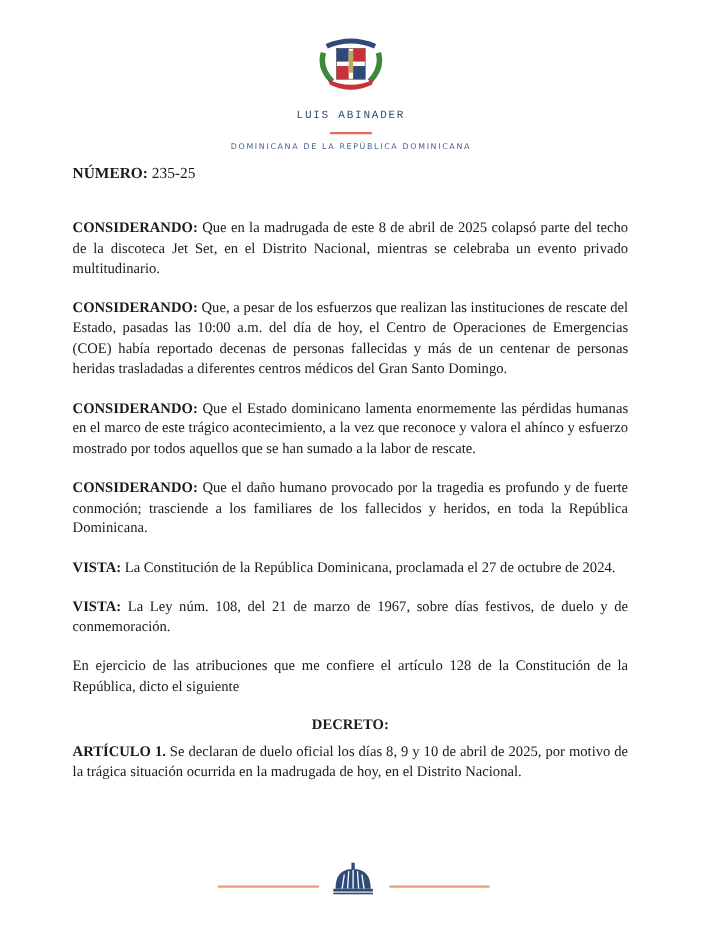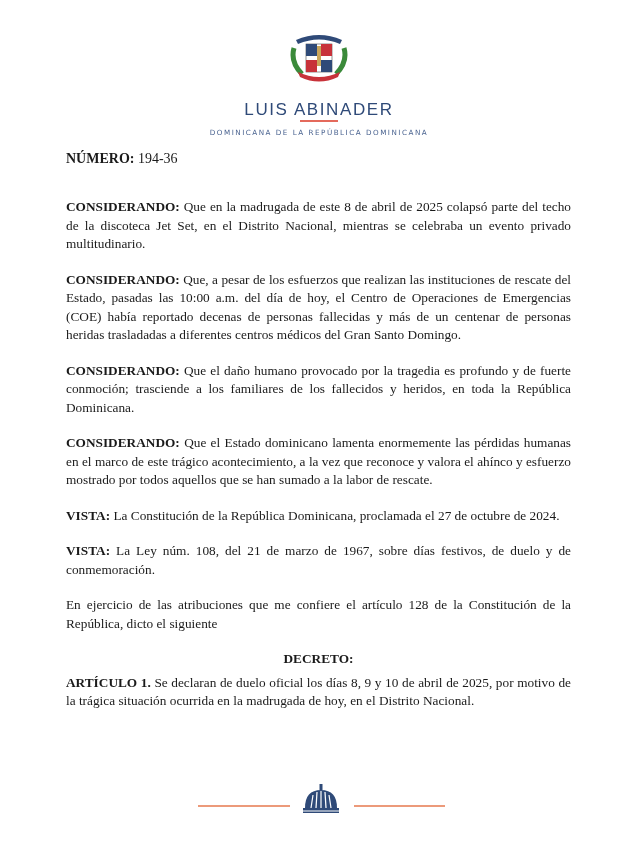--- a/index.html
+++ b/index.html
@@ -1,18 +1,18 @@
 <!DOCTYPE html>
 <html><head>
 <meta charset="utf-8">
 <style>
   html, body { margin: 0; padding: 0; background: #ffffff; }
   body { width: 638px; height: 842px; position: relative; overflow: hidden; font-family: "Liberation Serif", serif; color: #1a1a1a; }
   .coat { position: absolute; left: 288px; top: 28px; width: 62px; height: 56px; }
-  .name { position: absolute; left: 0; width: 638px; top: 100px; text-align: center; font-family: Liberation Sans, sans-serif; font-size: 17px; letter-spacing: 1.6px; color: #2f4a78; }
+  .name { position: absolute; left: 0; width: 638px; top: 100px; text-align: center; font-family: Liberation Mono, monospace; font-size: 10px; letter-spacing: 1.6px; color: #2f4a78; }
   .name-rule { position: absolute; left: 300px; top: 120px; width: 38px; height: 2px; background: #e46a5c; }
   .subtitle { position: absolute; left: 0; width: 638px; top: 128px; text-align: center; font-family: "DejaVu Sans", sans-serif; font-size: 7.2px; letter-spacing: 1.5px; color: #4a6390; }
   .numero { position: absolute; left: 66px; top: 151px; font-size: 14px; }
   .numero b { font-weight: bold; }
   .body { position: absolute; left: 66px; top: 198px; width: 505px; font-size: 13.3px; line-height: 18.5px; text-align: justify; }
   .body p { margin: 0 0 17px 0; }
   .body p.center { text-align: center; margin-bottom: 5px; }
   .footer { position: absolute; left: 198px; top: 784px; width: 246px; height: 30px; }
   .footer .line { position: absolute; top: 21px; height: 2px; background: #ec9a7a; }
   .footer .l { left: 0; width: 92px; }
@@ -34,28 +34,28 @@
   <rect x="29" y="18" width="4" height="20" fill="#c9a55a"></rect>
   <path d="M10 44 Q31 54 52 44 L50 49 Q31 58 12 49 Z" fill="#c8323a"></path>
 </svg>
 
 <div class="name">LUIS ABINADER</div>
 <div class="name-rule"></div>
 <div class="subtitle">DOMINICANA DE LA REPÚBLICA DOMINICANA</div>
 
 <div class="numero">
   <b>NÚMERO:</b>
-  <span>194-36</span>
+  <span>235-25</span>
 </div>
 
 <div class="body">
   <p><b>CONSIDERANDO:</b> <span>Que en la madrugada de este 8 de abril de 2025 colapsó parte del techo de la discoteca Jet Set, en el Distrito Nacional, mientras se celebraba un evento privado multitudinario.</span></p>
   <p><b>CONSIDERANDO:</b> <span>Que, a pesar de los esfuerzos que realizan las instituciones de rescate del Estado, pasadas las 10:00 a.m. del día de hoy, el Centro de Operaciones de Emergencias (COE) había reportado decenas de personas fallecidas y más de un centenar de personas heridas trasladadas a diferentes centros médicos del Gran Santo Domingo.</span></p>
+  <p><b>CONSIDERANDO:</b> <span>Que el Estado dominicano lamenta enormemente las pérdidas humanas en el marco de este trágico acontecimiento, a la vez que reconoce y valora el ahínco y esfuerzo mostrado por todos aquellos que se han sumado a la labor de rescate.</span></p>
   <p><b>CONSIDERANDO:</b> <span>Que el daño humano provocado por la tragedia es profundo y de fuerte conmoción; trasciende a los familiares de los fallecidos y heridos, en toda la República Dominicana.</span></p>
-  <p><b>CONSIDERANDO:</b> <span>Que el Estado dominicano lamenta enormemente las pérdidas humanas en el marco de este trágico acontecimiento, a la vez que reconoce y valora el ahínco y esfuerzo mostrado por todos aquellos que se han sumado a la labor de rescate.</span></p>
   <p><b>VISTA:</b> <span>La Constitución de la República Dominicana, proclamada el 27 de octubre de 2024.</span></p>
   <p><b>VISTA:</b> <span>La Ley núm. 108, del 21 de marzo de 1967, sobre días festivos, de duelo y de conmemoración.</span></p>
   <p><span>En ejercicio de las atribuciones que me confiere el artículo 128 de la Constitución de la República, dicto el siguiente</span></p>
   <p class="center"><b>DECRETO:</b></p>
   <p><b>ARTÍCULO 1.</b> <span>Se declaran de duelo oficial los días 8, 9 y 10 de abril de 2025, por motivo de la trágica situación ocurrida en la madrugada de hoy, en el Distrito Nacional.</span></p>
 </div>
 
 <div class="footer">
   <div class="line l"></div>
   <svg class="dome" viewBox="0 0 46 30">

